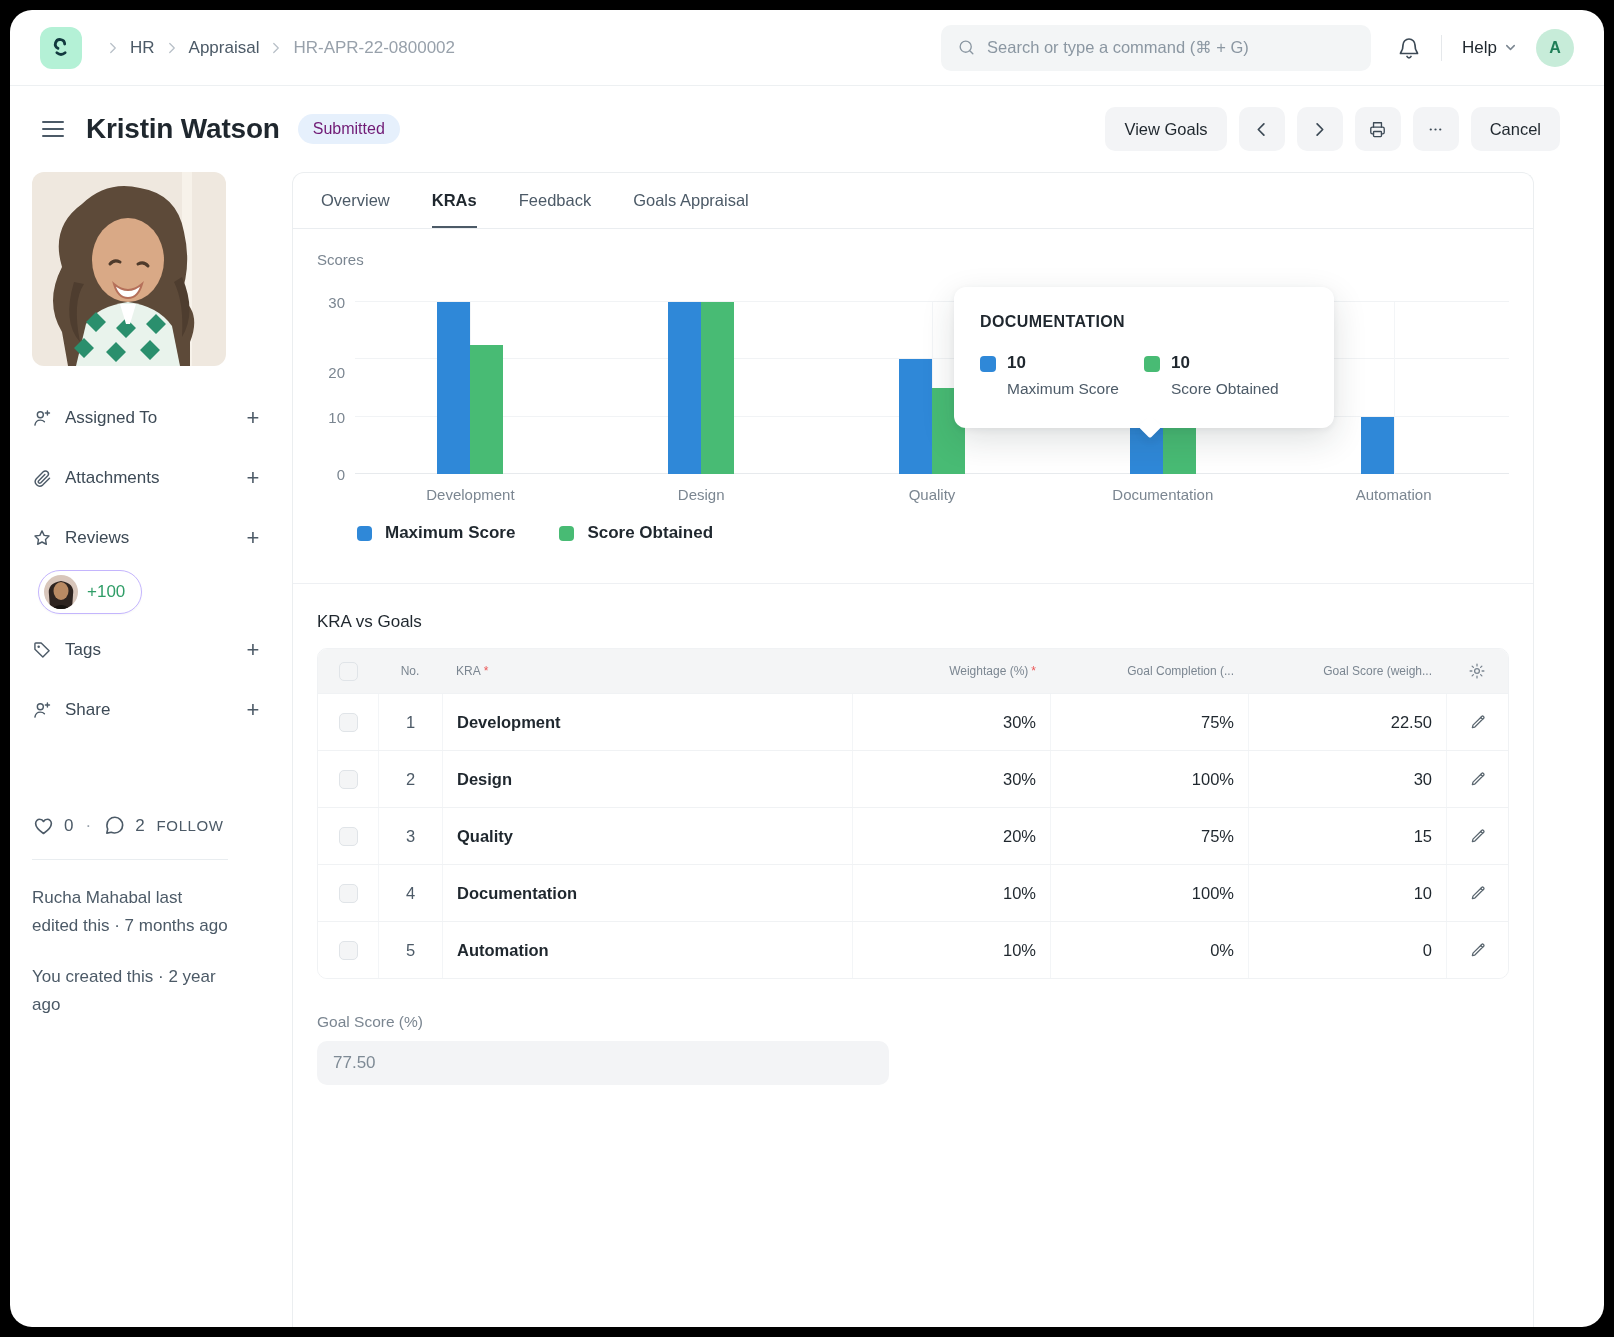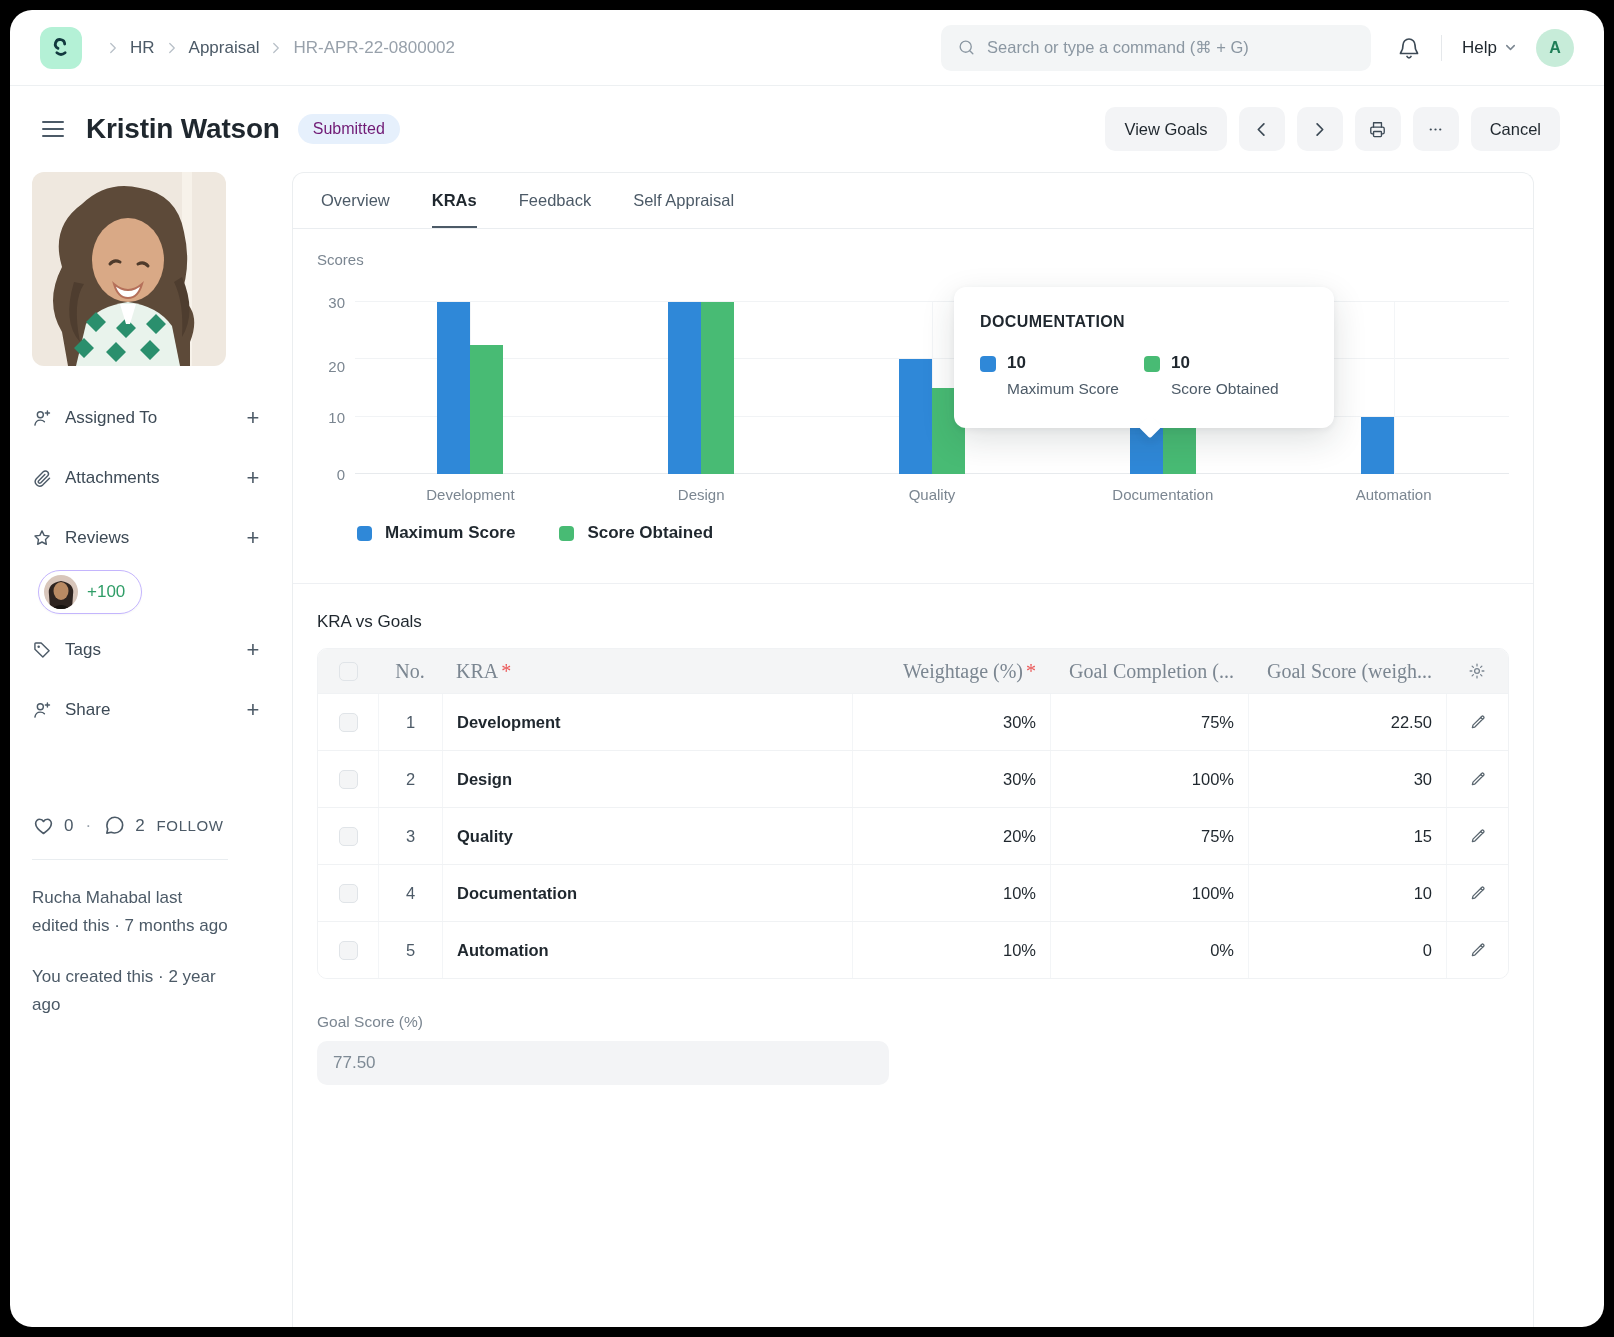--- a/index.html
+++ b/index.html
@@ -103,21 +103,21 @@
   .input.gray { color:#7e8a95; font-weight:400; }
   .check-row { display:flex; align-items:center; margin-top:28px; cursor:pointer; }
   .cb { width:19px; height:19px; border-radius:5px; background:#f4f5f6; border:1px solid #e0e4e8; display:inline-block; flex:0 0 auto; }
   .check-row .clabel { font-size:16.5px; font-weight:700; margin-left:13px; }
 
   
   .sec-title { font-size:17px; font-weight:500; color:#1f272e; }
   .table { margin-top:16px; border:1px solid #f0f2f4; border-radius:10px; overflow:hidden; }
   .trow { display:grid; grid-template-columns:60px 64px 1fr 198px 198px 198px 62px; align-items:center; }
   .thead { background:#f4f5f6; height:44px; }
-  .thead .cell { font-size:20px; color:#7b8691;font-family:Liberation Serif, serif; }
+  .thead .cell { font-size:12px; color:#7b8691; }
   .tbody .trow { height:57px; border-top:1px solid #f0f2f4; background:#fff; }
   .cell { padding:0 14px; display:flex; align-items:center; height:100%; }
   .tbody .cell { border-left:1px solid #f3f5f7; }
   .tbody .cell:first-child, .thead .cell:first-child { border-left:none; justify-content:center; }
   .cell.c { justify-content:center; }
   .cell.r { justify-content:flex-end; }
   .cell .kra { font-weight:700; font-size:16.5px; }
   .cell.num { font-size:16.5px; color:#1f272e; }
   .cell.no { color:#4c5a67; font-size:16.5px; }
   .cell svg { width:18px; height:18px; color:#5b6770; cursor:pointer; }
@@ -298,30 +298,30 @@
       <div class="note">Rucha Mahabal last edited this · 7 months ago</div>
       <div class="note">You created this · 2 year ago</div>
     </div>
 
     <div class="main">
 
       <div class="tabs">
         <div class="tab">Overview</div>
         <div class="tab active">KRAs</div>
         <div class="tab">Feedback</div>
-        <div class="tab">Self Appraisal</div>
+        <div class="tab">Goals Appraisal</div>
       </div>
 
       <div class="section">
         <div class="muted-label">Scores</div>
         <div class="chart-row">
           <div class="yaxis">
               <span style="bottom: 0px;">0</span>
               <span style="bottom: 57.3333px;">10</span>
-              <span style="bottom: 108px;">20</span>
+              <span style="bottom: 102px;">20</span>
               <span style="bottom: 172px;">30</span>
             </div>
           <div class="plot-wrap">
             <div class="plot">
                 <div class="hgrid base" style="bottom: 0px;"></div>
                 <div class="hgrid" style="bottom: 57.3333px;"></div>
                 <div class="hgrid" style="bottom: 114.667px;"></div>
                 <div class="hgrid" style="bottom: 172px;"></div>
                 <div class="col">
                   <div class="vgrid"></div>

